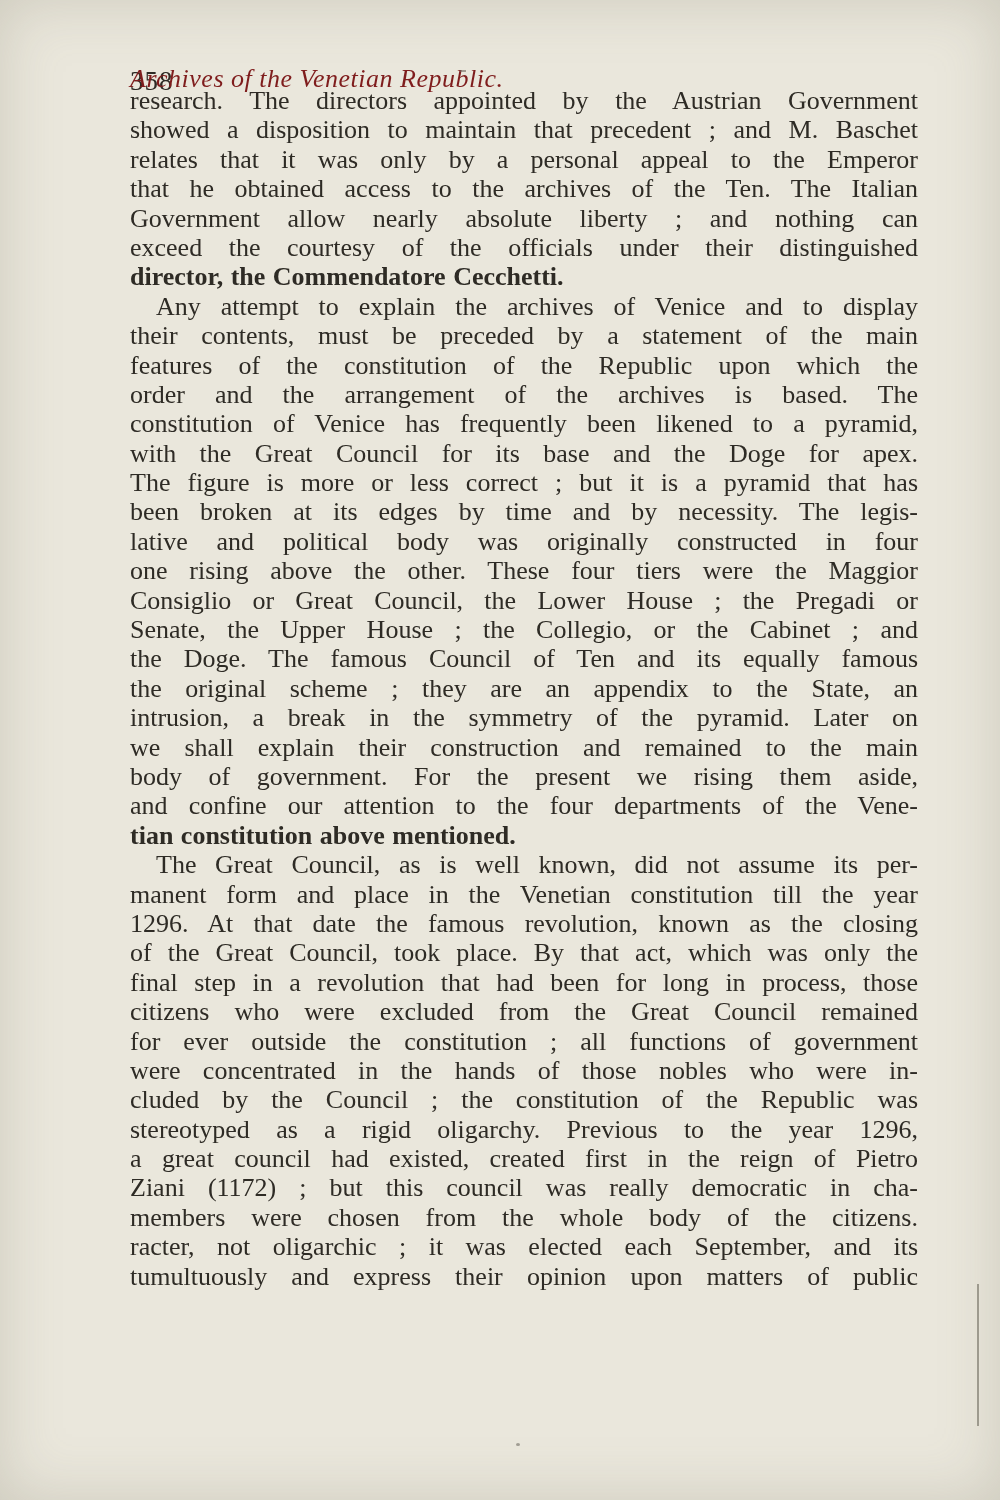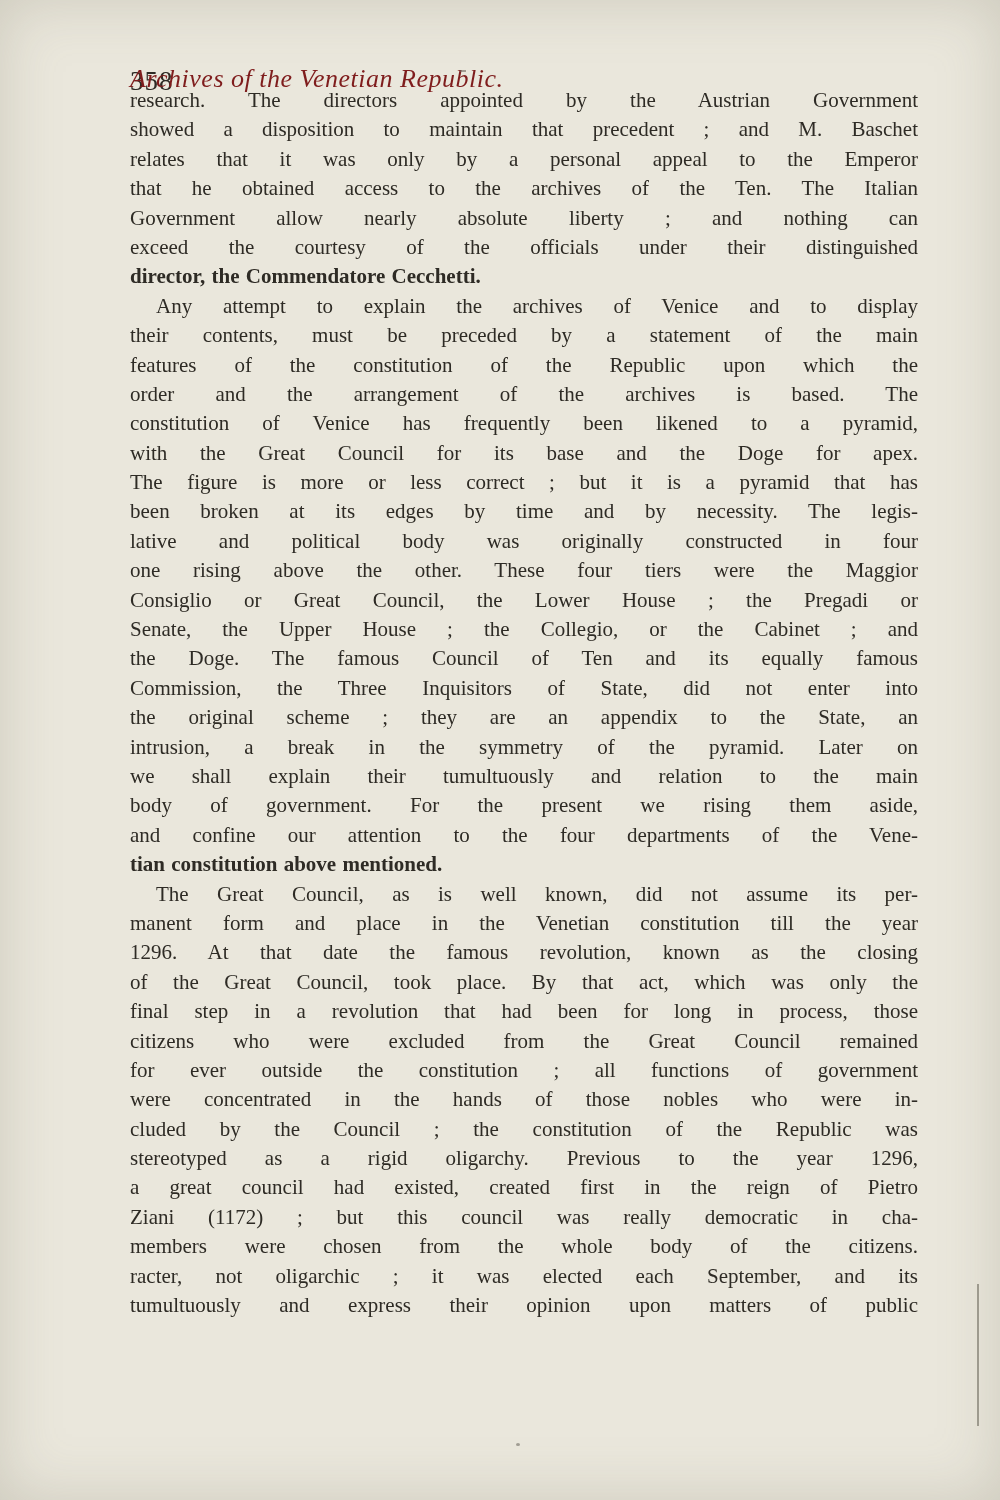--- a/index.html
+++ b/index.html
@@ -57,21 +57,21 @@
   .body-text {
     position: absolute;
     top: 86px;
     left: 130px;
     width: 788px;
   }
   .paragraph {
     margin: 0;
   }
   .line {
-    font-size: 21px;
+    font-size: 26px;
     line-height: 29.4px;
     height: 29.4px;
     white-space: normal;
     text-align: justify;
     text-align-last: justify;
     word-spacing: 1px;
     color: #2e2b25;
   }
   .line.flush {
     text-align-last: left;
@@ -126,24 +126,23 @@
         <div class="line">order and the arrangement of the archives is based.  The</div>
         <div class="line">constitution of Venice has frequently been likened to a pyramid,</div>
         <div class="line">with the Great Council for its base and the Doge for apex.</div>
         <div class="line">The figure is more or less correct ; but it is a pyramid that has</div>
         <div class="line">been broken at its edges by time and by necessity.  The legis-</div>
         <div class="line">lative and political body was originally constructed in four</div>
         <div class="line">one rising above the other.  These four tiers were the Maggior</div>
         <div class="line">Consiglio or Great Council, the Lower House ; the Pregadi or</div>
         <div class="line">Senate, the Upper House ; the Collegio, or the Cabinet ; and</div>
         <div class="line">the Doge.  The famous Council of Ten and its equally famous</div>
-        <div class="line">Commission, the Three Inquisitors of State, did not enter into</div>
         <div class="line">the original scheme ; they are an appendix to the State, an</div>
         <div class="line">intrusion, a break in the symmetry of the pyramid.  Later on</div>
-        <div class="line">we shall explain their tumultuously and relation to the main</div>
+        <div class="line">we shall explain their construction and remained to the main</div>
         <div class="line">body of government.  For the present we rising them aside,</div>
         <div class="line">and confine our attention to the four departments of the Vene-</div>
         <div class="line flush">tian constitution above mentioned.</div>
       </div>
       <div class="paragraph">
         <div class="line indent">The Great Council, as is well known, did not assume its per-</div>
         <div class="line">manent form and place in the Venetian constitution till the year</div>
         <div class="line">1296.  At that date the famous revolution, known as the closing</div>
         <div class="line">of the Great Council, took place.  By that act, which was only the</div>
         <div class="line">final step in a revolution that had been for long in process, those</div>

